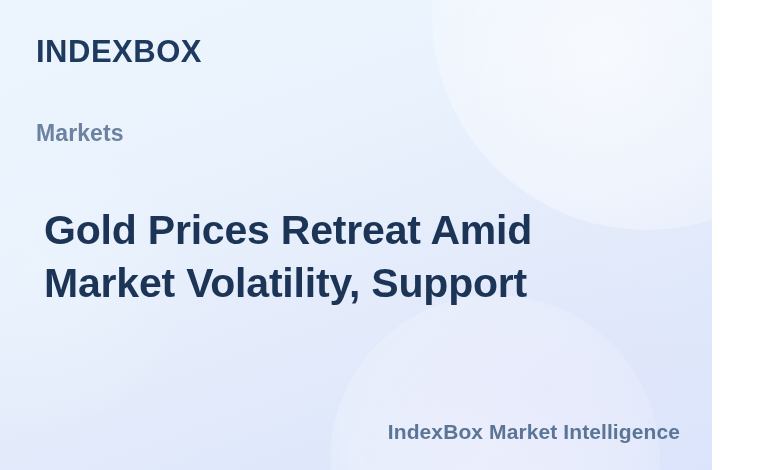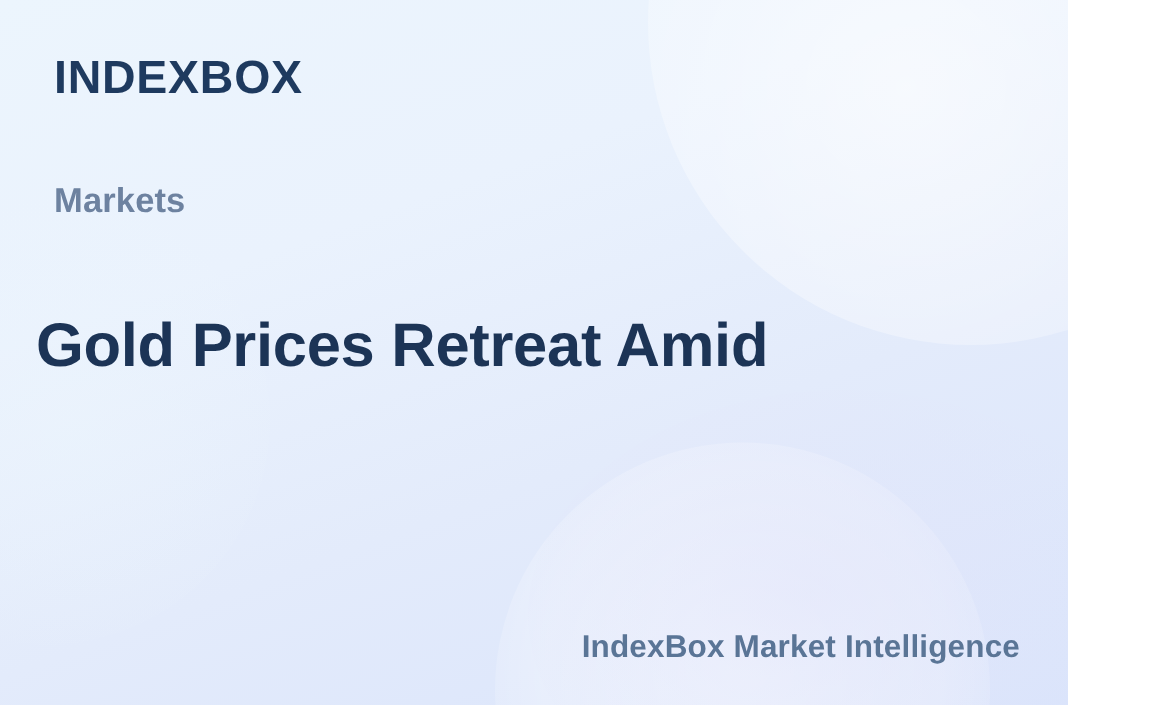--- a/index.html
+++ b/index.html
@@ -74,21 +74,21 @@
     left: 36px;
     top: 122px;
     font-size: 23px;
     font-weight: 700;
     color: #6d82a0;
     line-height: 1;
     letter-spacing: 0.1px;
   }
   .headline {
     position: absolute;
-    left: 24px;
+    left: 44px;
     top: 177px;
     width: 660px;
     font-size: 41px;
     font-weight: 700;
     color: #1c3456;
     line-height: 53px;
     letter-spacing: -0.2px;
   }
   .headline-line {
     display: block;
@@ -117,18 +117,19 @@
   <div class="blob blob-bottom-tint"></div>
 
   <div class="content">
 
     <div class="logo">INDEXBOX</div>
 
     <div class="kicker">Markets</div>
 
     <h1 class="headline">
       <span class="headline-line">Gold Prices Retreat Amid</span>
+      <span class="headline-line">Market Volatility, Support</span>
     </h1>
 
     <div class="footer">IndexBox Market Intelligence</div>
 
   </div>
 </div>
 
 </body></html>

